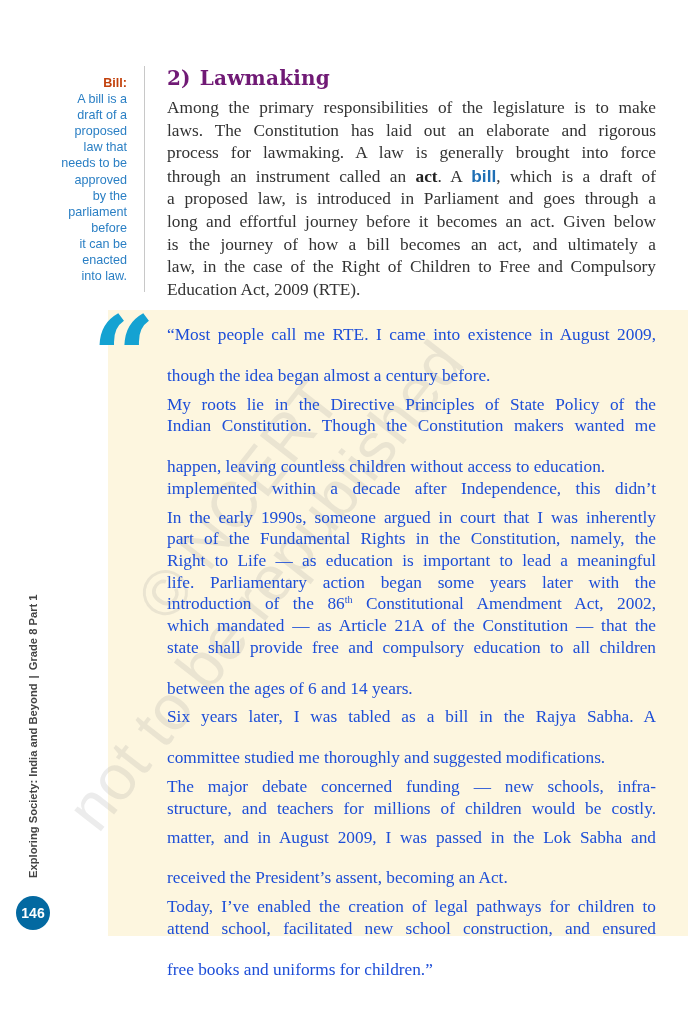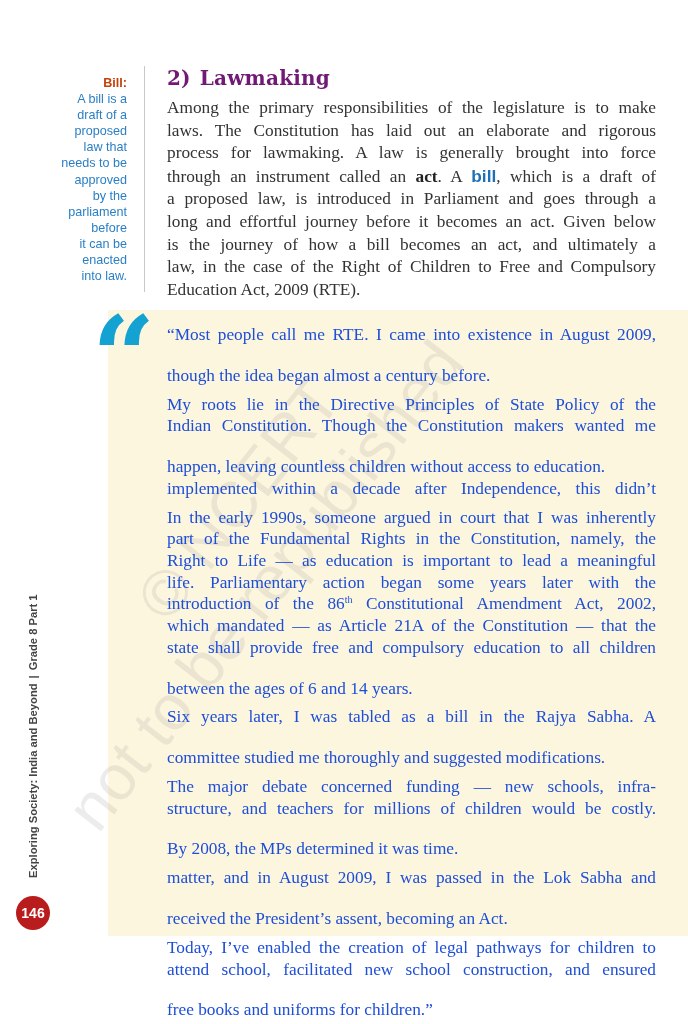--- a/index.html
+++ b/index.html
@@ -69,21 +69,21 @@
 
     .footer-running {
       position: absolute; left: 27px; top: 878px;
       transform: rotate(-90deg); transform-origin: left top;
       font-family: "Liberation Sans", "DejaVu Sans", sans-serif;
       font-weight: bold; font-size: 11.2px; color: #444; white-space: nowrap;
     }
     .footer-running .sep { margin: 0 5px; }
     .page-number {
       position: absolute; left: 16px; top: 896px; width: 34px; height: 34px;
-      border-radius: 50%; background: #b91c1c; color: #ffffff;
+      border-radius: 50%; background: #0369a1; color: #ffffff;
       font-family: "Liberation Sans", "DejaVu Sans", sans-serif;
       font-weight: bold; font-size: 14px; display: flex; align-items: center; justify-content: center; text-align: right;
     }
   </style>
 </head>
 <body>
 
 <div class="margin-note">
   <span class="term">Bill:</span>
   <span id="note-lines"><span class="line">A bill is a</span><span class="line">draft of a</span><span class="line">proposed</span><span class="line">law that</span><span class="line">needs to be</span><span class="line">approved</span><span class="line">by the</span><span class="line">parliament</span><span class="line">before</span><span class="line">it can be</span><span class="line">enacted</span><span class="line">into law.</span></span>
@@ -134,21 +134,20 @@
       <span class="line">state shall provide free and compulsory education to all children</span>
       <span class="line last">between the ages of 6 and 14 years.</span>
     </div>
     <div class="para">
       <span class="line">Six years later, I was tabled as a bill in the Rajya Sabha. A</span>
       <span class="line last">committee studied me thoroughly and suggested modifications.</span>
     </div>
     <div class="para">
       <span class="line">The major debate concerned funding — new schools, infra-</span>
       <span class="line">structure, and teachers for millions of children would be costly.</span>
-      <span class="line last">By 2008, the MPs determined it was time.</span>
     </div>
     <div class="para">
       <span class="line">matter, and in August 2009, I was passed in the Lok Sabha and</span>
       <span class="line last">received the President’s assent, becoming an Act.</span>
     </div>
     <div class="para">
       <span class="line">Today, I’ve enabled the creation of legal pathways for children to</span>
       <span class="line">attend school, facilitated new school construction, and ensured</span>
       <span class="line last">free books and uniforms for children.”</span>
     </div>

